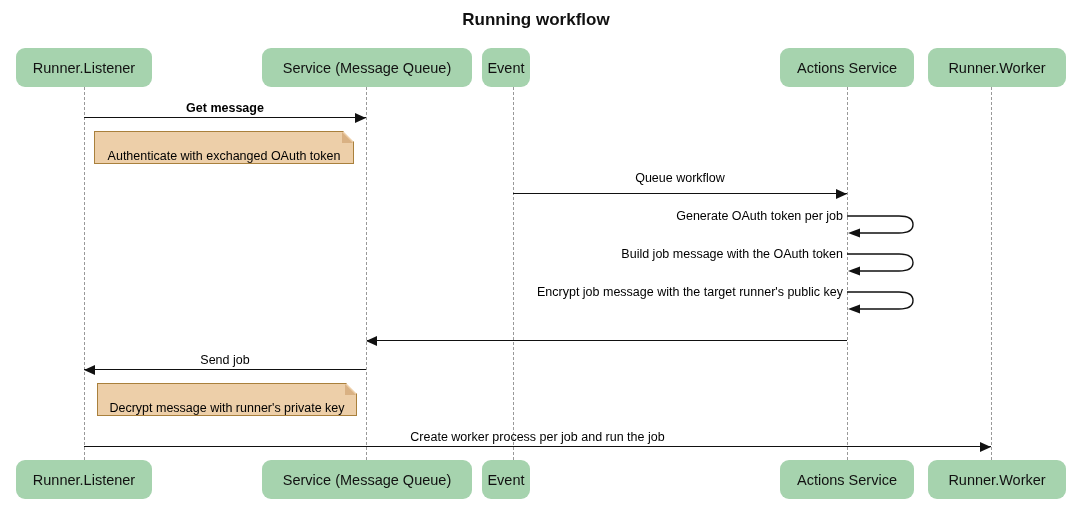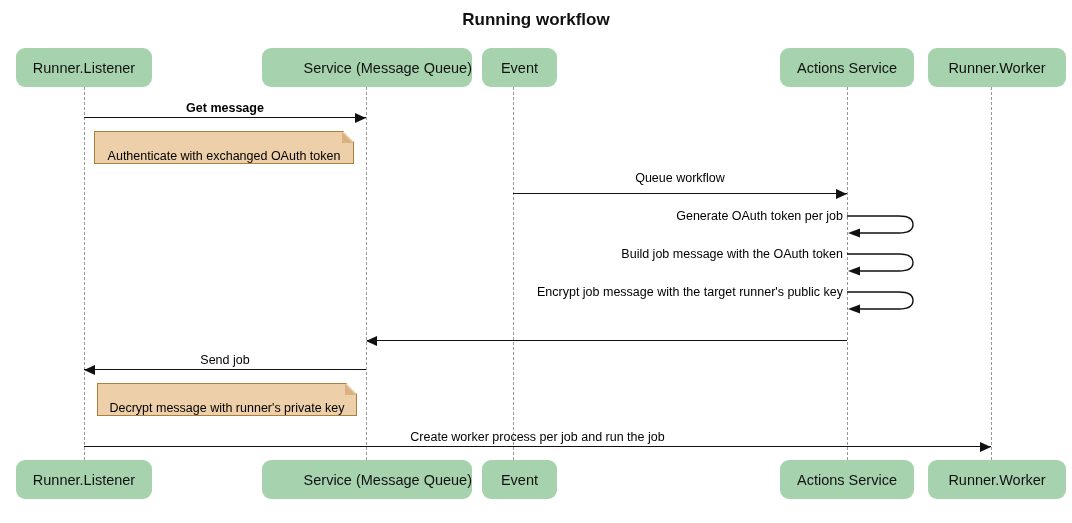--- a/index.html
+++ b/index.html
@@ -33,22 +33,22 @@
   .note{position:absolute;width:260px;height:33px;background:var(--note-fill);
         border:1px solid var(--note-border);box-sizing:border-box;
         display:flex;align-items:flex-end;justify-content:center;
         font-size:12.5px;color:#000;white-space:nowrap;
         clip-path:polygon(0 0,calc(100% - 11px) 0,100% 11px,100% 100%,0 100%);}
   .note::after{content:"";position:absolute;top:0;right:0;width:11px;height:11px;
         background:var(--note-fold);
         clip-path:polygon(0 0,100% 100%,0 100%);}
   
   .a0{left:16px;width:136px;}
-  .a1{left:262px;width:210px;justify-content:flex-end;}
-  .a2{left:482px;width:75px;}
+  .a1{left:262px;width:210px;}
+  .a2{left:482px;width:48px;}
   .a3{left:780px;width:134px;}
   .a4{left:928px;width:138px;justify-content:center;}
   .row-top{top:48px;}
   .row-bottom{top:460px;}
 </style>
 </head>
 <body>
 
 <div class="diagram">
 

